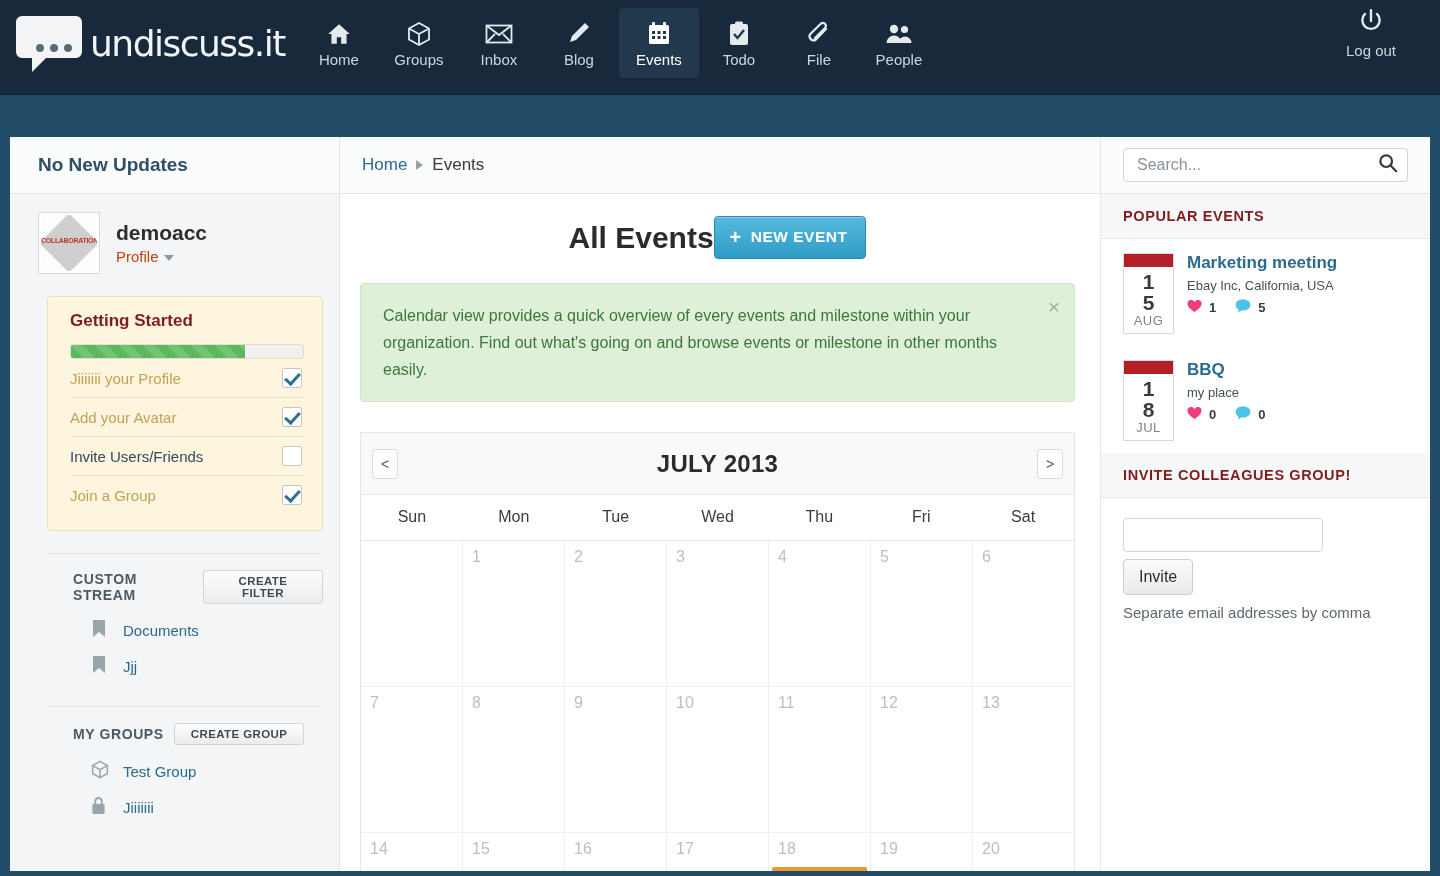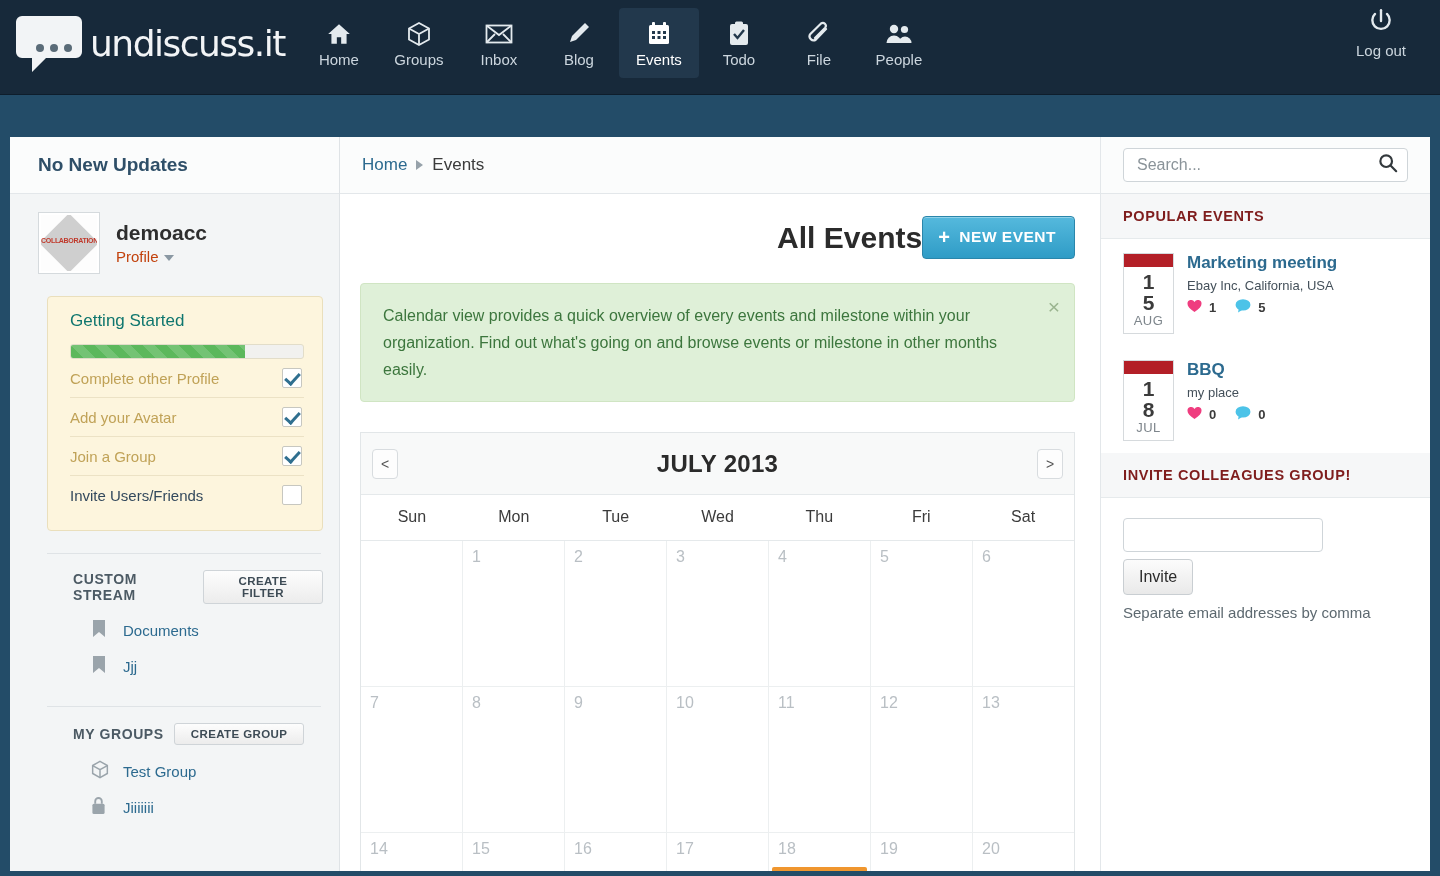--- a/index.html
+++ b/index.html
@@ -42,21 +42,21 @@
     color: #ccd6de;
     font-size: 15px;
     border-radius: 4px;
     cursor: pointer;
   }
   .navitem.active { background: #22384c; color: #ffffff; }
   .navitem .ico { display: block; height: 34px; line-height: 34px; }
   .navitem .ico svg { vertical-align: middle; }
   .navlabel { display: block; margin-top: 1px; }
   .logout {
-    position: absolute; right: 16px; top: 8px;
+    position: absolute; right: 26px; top: 8px;
     width: 86px; text-align: center; color: #ccd6de; font-size: 15px; cursor: pointer;
   }
   .logout .ico { display: block; height: 34px; line-height: 34px; }
 
   
   .shell {
     width: 1420px; margin: 42px 0 0 10px;
     height: 734px;
     background: #ffffff;
     display: flex;
@@ -108,21 +108,21 @@
     border-top: 6px solid #8a98a3; vertical-align: middle;
   }
 
   .getting-started {
     margin: 22px 16px 0 37px;
     background: #fdf5dd;
     border: 1px solid #eadfbc;
     border-radius: 4px;
     padding: 14px 18px 16px 22px;
   }
-  .gs-title { font-size: 17px; font-weight: normal; color: #0f766e; margin-bottom: 13px; }
+  .gs-title { font-size: 17px; font-weight: bold; color: #7f1d1d; margin-bottom: 13px; }
   .progress {
     height: 15px; background: #f1f1ef; border-radius: 3px;
     border: 1px solid #e2ddc9; overflow: hidden;
   }
   .progress-fill {
     height: 100%;
     background-color: #5cb85c;
     background-image: linear-gradient(45deg,
       rgba(255,255,255,.15) 25%, transparent 25%, transparent 50%,
       rgba(255,255,255,.15) 50%, rgba(255,255,255,.15) 75%,
@@ -183,21 +183,21 @@
   }
   .crumb-link { color: #2c6a8f; cursor: pointer; }
   .crumb-arrow {
     display: inline-block; width: 0; height: 0; margin: 0 9px;
     border-top: 5px solid transparent; border-bottom: 5px solid transparent;
     border-left: 7px solid #97a2aa;
   }
   .crumb-cur { color: #3b3b3b; }
 
   .main-inner { padding: 22px 25px 0 20px; }
-  .title-row { display: flex; align-items: center; justify-content: flex-end; }
+  .title-row { display: flex; align-items: center; justify-content: center; }
   .page-title { font-size: 30px; font-weight: bold; color: #2b2b2b; }
   .btn-primary {
     background: linear-gradient(#55b9dd, #2f9cc6);
     border: 1px solid #2a86ab; border-radius: 4px;
     color: #fff; font-size: 15.5px; font-weight: bold; letter-spacing: .5px;
     padding: 11px 18px 12px 15px; cursor: pointer;
     display: flex; align-items: center; gap: 9px;
     box-shadow: inset 0 1px 0 rgba(255,255,255,.35);
   }
   .plus-glyph { font-size: 20px; line-height: 14px; font-weight: bold; }
@@ -443,34 +443,34 @@
       </div>
     </div>
 
     <div class="getting-started">
       <div class="gs-title">Getting Started</div>
       <div class="progress">
         <div class="progress-fill" id="gs-progress" style="width: 75%;"></div>
       </div>
       <div id="gs-list">
   <div class="gs-item done">
-    <span class="gs-label">Complete other Profile</span>
+    <span class="gs-label">Jiiiiiii your Profile</span>
     <span class="cb checked"></span>
   </div>
   <div class="gs-item done">
     <span class="gs-label">Add your Avatar</span>
     <span class="cb checked"></span>
   </div>
+  <div class="gs-item todo">
+    <span class="gs-label">Invite Users/Friends</span>
+    <span class="cb "></span>
+  </div>
   <div class="gs-item done">
     <span class="gs-label">Join a Group</span>
     <span class="cb checked"></span>
-  </div>
-  <div class="gs-item todo">
-    <span class="gs-label">Invite Users/Friends</span>
-    <span class="cb "></span>
   </div>
         </div>
     </div>
 
     <div class="side-divider"></div>
 
     <div class="side-section">
       <div class="side-head">
         <span class="side-head-title">CUSTOM STREAM</span>
         <button class="mini-btn">CREATE FILTER</button>

